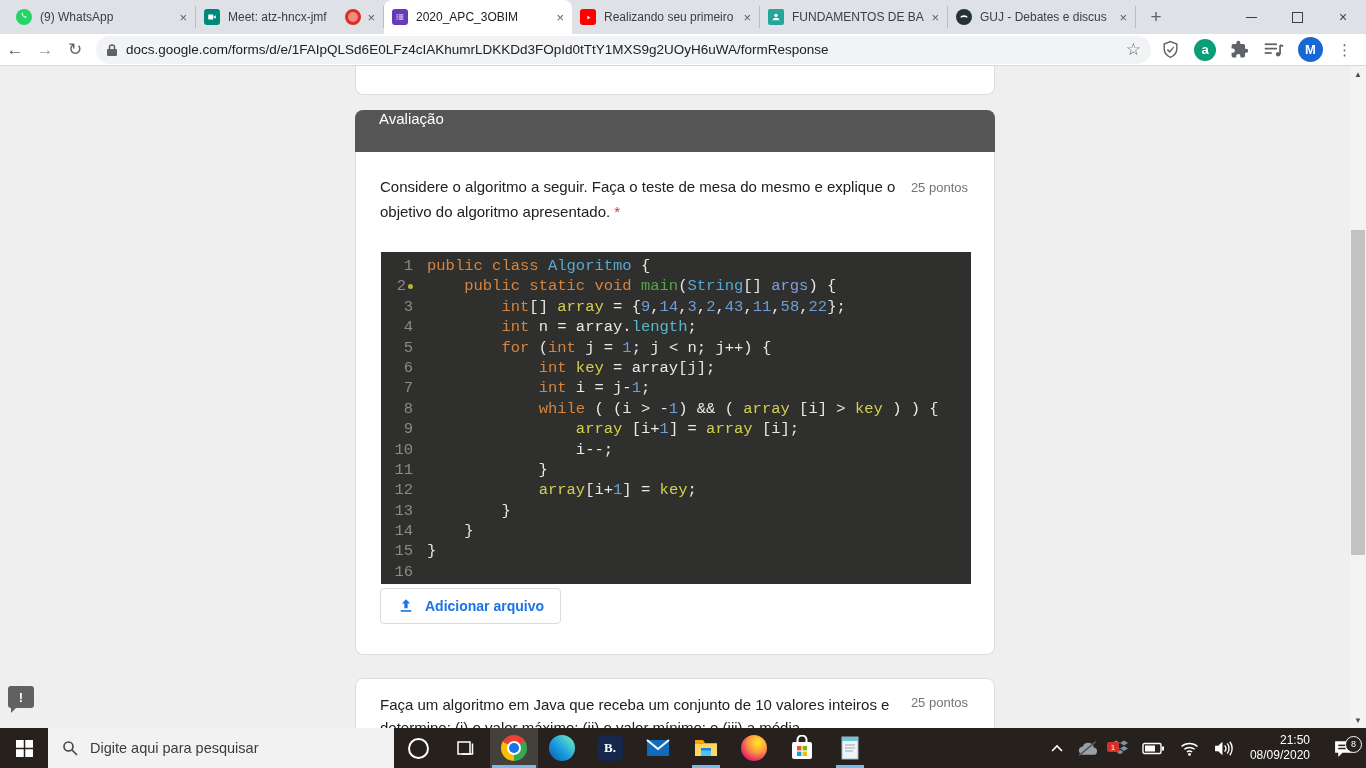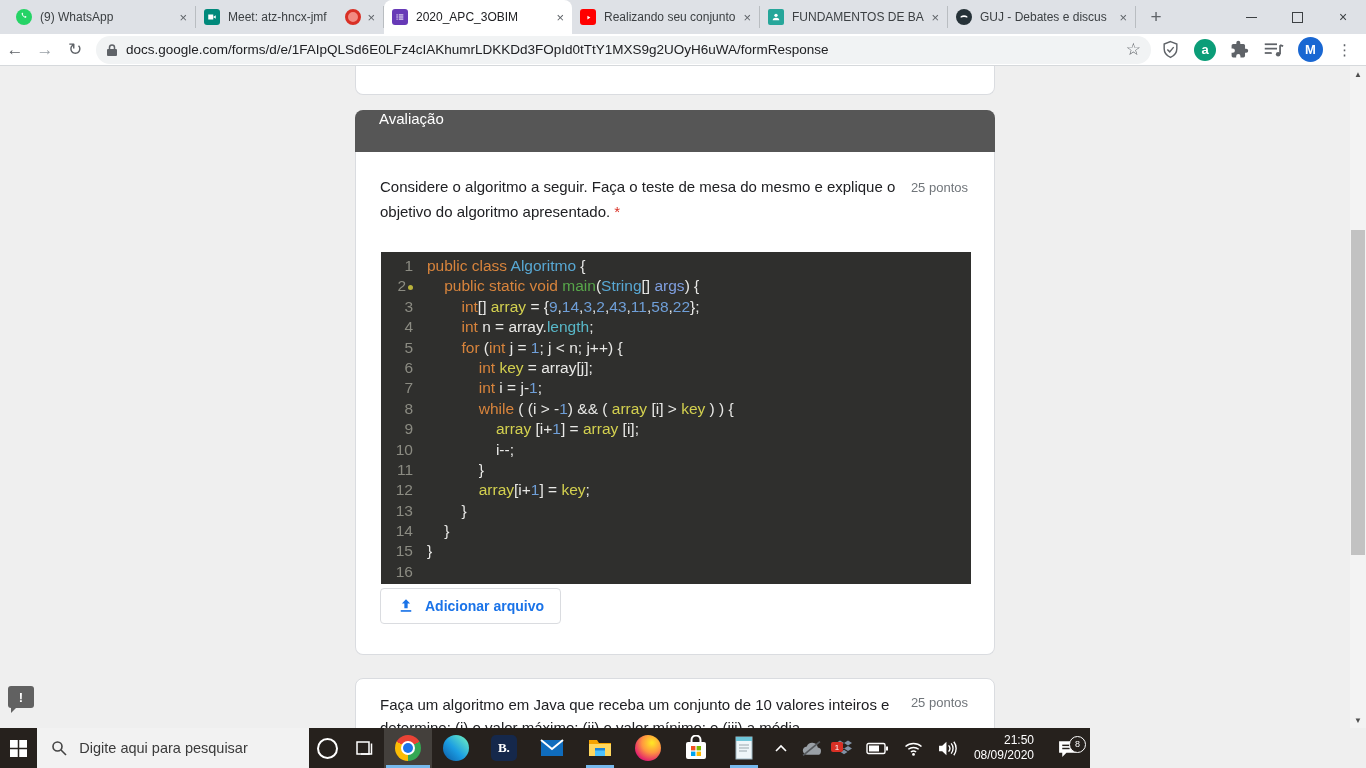--- a/index.html
+++ b/index.html
@@ -46,41 +46,41 @@
   .card-main{top:86px;height:503px;border-radius:0 0 8px 8px;border-top:none;}
   .q-text{position:absolute;left:24px;top:22px;width:545px;font-size:15px;line-height:25px;color:#202124;}
   .req{color:var(--req,#d93025);}
   .points{position:absolute;right:26px;top:28px;font-size:13px;color:var(--pts,#70757a);}
   .card-q2{top:612px;height:116px;border-radius:8px;}
   .card-q2 .q-text{top:14px;line-height:23px;}
   .card-q2 .points{top:16px;}
   
   .codeblock{position:absolute;left:25px;top:100px;width:590px;height:332px;background:var(--code-bg,#2f2f2d);
              padding:4px 0 0 8px;box-sizing:border-box;overflow:hidden;}
-  .cl{white-space:pre;font-family:Liberation Sans, sans-serif;font-size:15.5px;line-height:20.4px;height:20.4px;}
+  .cl{white-space:pre;font-family:Liberation Mono, monospace;font-size:15.5px;line-height:20.4px;height:20.4px;}
   .g{display:inline-block;width:24px;text-align:right;color:#8b8b82;margin-right:14px;}
   .gdot{display:inline-block;width:5px;height:5px;border-radius:50%;background:#b9b23c;margin-left:2px;vertical-align:middle;}
   .tk-k{color:var(--ck,#d8843c);} .tk-c{color:var(--cc,#58a8d4);} .tk-f{color:var(--cf,#57a64a);text-align:center;}
   .tk-v{color:var(--cv,#d3d04f);} .tk-n{color:var(--cn,#6f9fd8);} .tk-t{color:var(--ct,#e8e8e6);}
   .tk-p{color:var(--cp,#58b8c8);} .tk-a{color:var(--ca,#7f9fe0);}
   
   .upload-btn{position:absolute;left:24px;top:436px;height:34px;display:inline-flex;align-items:center;gap:10px;
               padding:0 16px;border:1px solid #dadce0;border-radius:4px;background:#fff;}
   .upload-label{font-size:14px;font-weight:bold;color:var(--acc,#1a73e8);}
   
   .report{position:absolute;left:8px;top:620px;width:26px;height:22px;background:#616161;border-radius:3px;
           color:#fff;font-size:13px;font-weight:bold;display:flex;align-items:center;justify-content:center;}
   .report::after{content:"";position:absolute;left:3px;bottom:-5px;border:3px solid transparent;border-top-color:#616161;border-left-color:#616161;}
   
   .sbar{position:absolute;right:0;top:66px;width:16px;height:662px;background:#f3f3f3;}
   .sb-arrow{position:absolute;left:0;width:16px;height:16px;display:flex;align-items:center;justify-content:center;
             font-size:8px;color:#505050;}
   .sb-thumb{position:absolute;left:1px;top:164px;width:14px;height:325px;background:#c2c2c2;}
   
-  .taskbar{position:absolute;bottom:0;left:0;width:1090px;height:40px;background:var(--tb-bg,#26211d);display:flex;align-items:stretch;}
+  .taskbar{position:absolute;bottom:0;left:0;width:1366px;height:40px;background:var(--tb-bg,#26211d);display:flex;align-items:stretch;}
   .tb-start{width:48px;display:flex;align-items:center;justify-content:center;}
   .tb-search{width:346px;background:#f2f2f2;display:flex;align-items:center;padding-left:14px;box-sizing:border-box;}
   .tb-search span{font-size:14.5px;color:#3b3b3b;margin-left:12px;}
   .tb-btn{width:48px;display:flex;align-items:center;justify-content:center;}
   #tb-apps{display:flex;}
   .tb-app{width:48px;display:flex;align-items:center;justify-content:center;position:relative;}
   .tb-app.active{background:rgba(255,255,255,.14);}
   .tb-ind{position:absolute;bottom:0;height:3px;background:#76b9ed;}
   .tb-app.active .tb-ind{width:44px;left:2px;}
   .tb-app.running .tb-ind{width:28px;left:10px;}
@@ -140,21 +140,21 @@
         </span>
         <span class="tab-title">2020_APC_3OBIM</span>
         <span class="tab-close">×</span>
       </div>
       <div class="tab">
         <span class="fv" style="background:#f00;border-radius:3px">
           <svg width="9" height="9" viewBox="0 0 24 24">
             <path fill="#fff" d="M9 7l8 5-8 5z"></path>
           </svg>
         </span>
-        <span class="tab-title">Realizando seu conjunto</span>
+        <span class="tab-title">Realizando seu primeiro</span>
         <span class="tab-close">×</span>
       </div>
       <div class="tab">
         <span class="fv" style="background:#26a69a;border-radius:2px">
           <svg width="10" height="10" viewBox="0 0 24 24">
             <g fill="#fff">
               <circle cx="12" cy="8" r="4"></circle>
               <path d="M4 20c0-4 4-6 8-6s8 2 8 6z"></path>
             </g>
           </svg>

